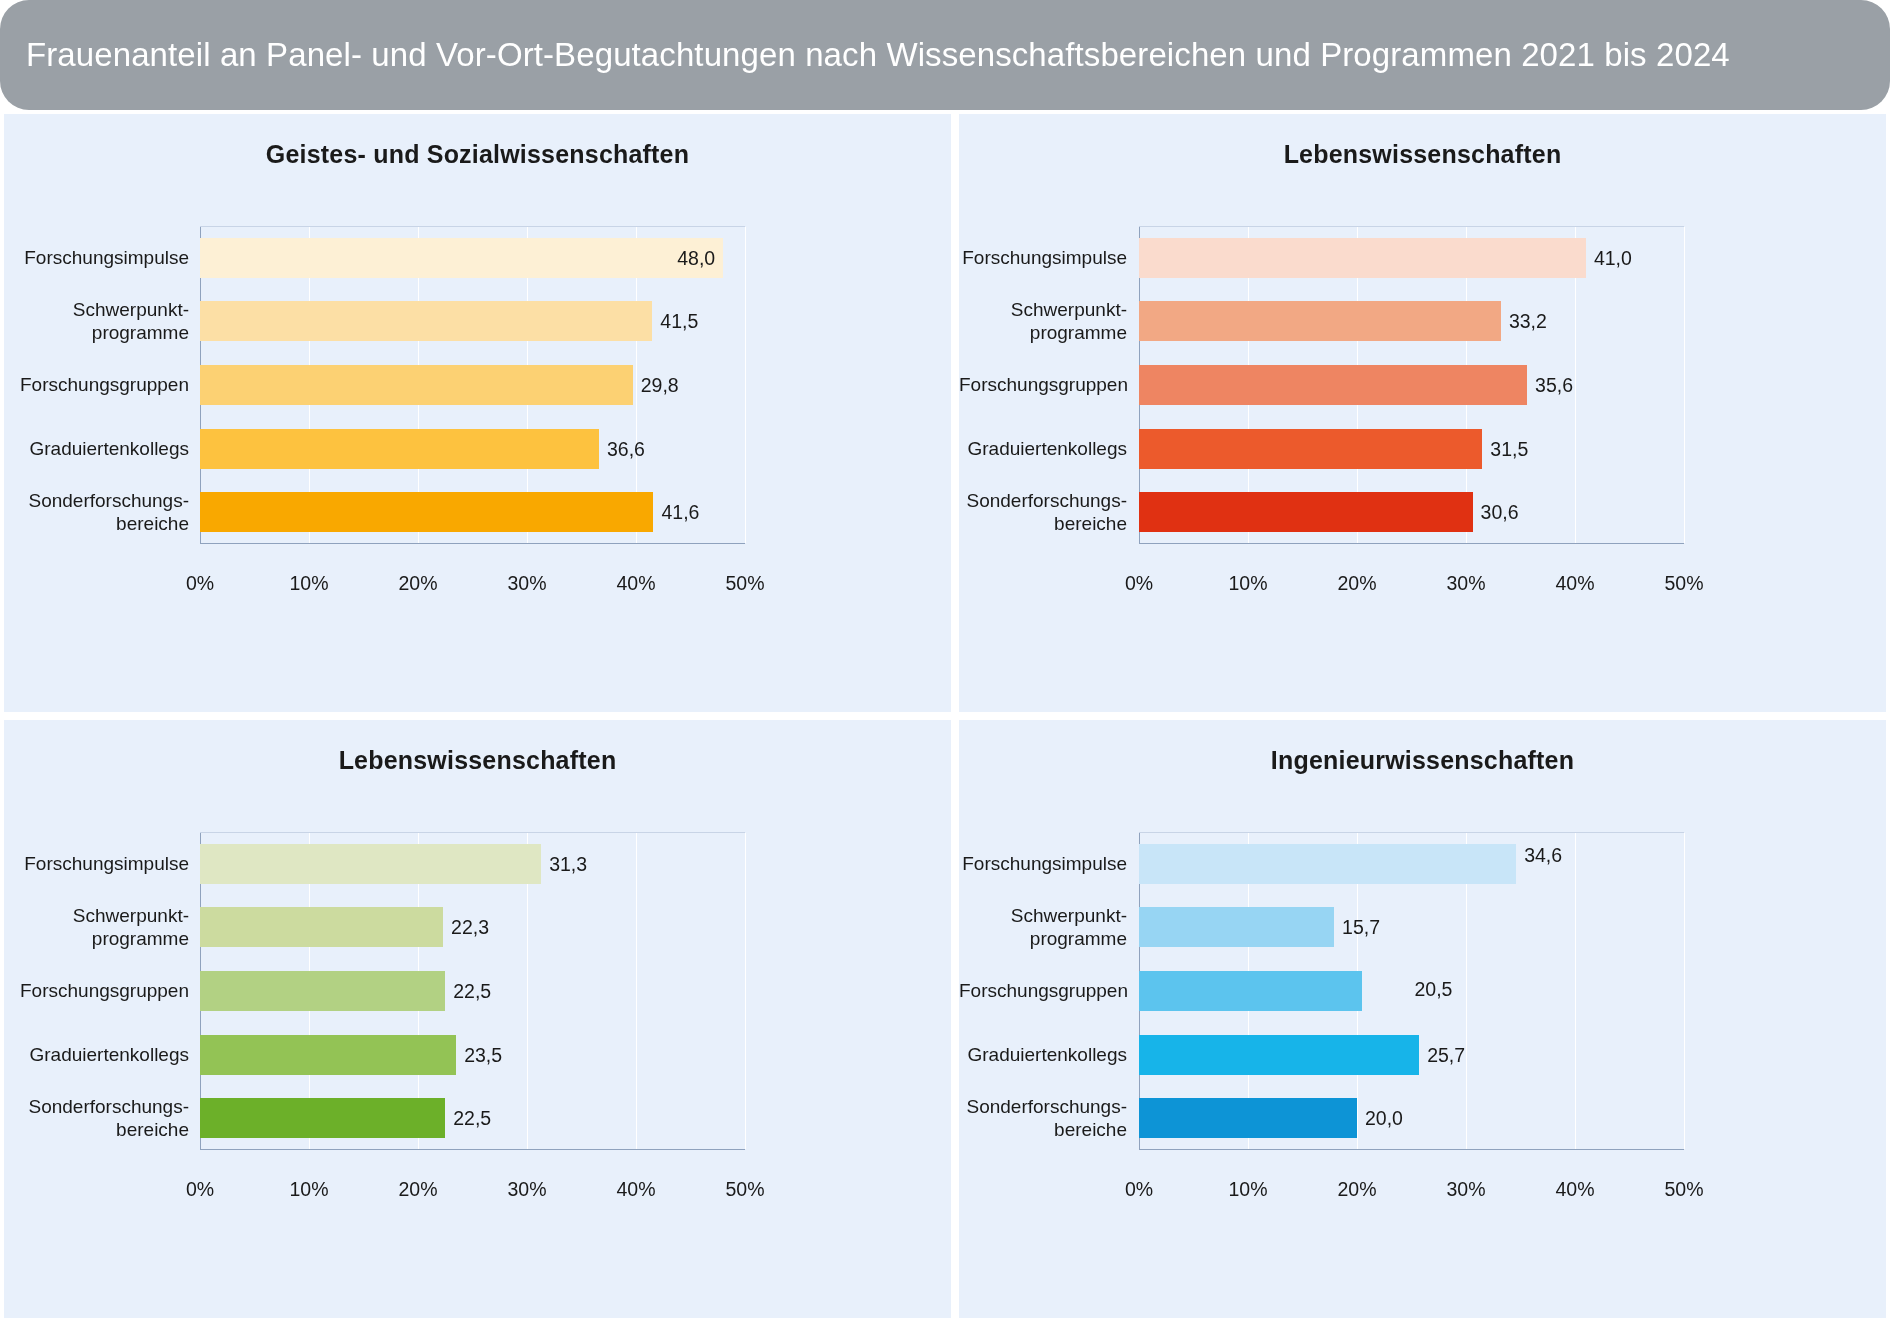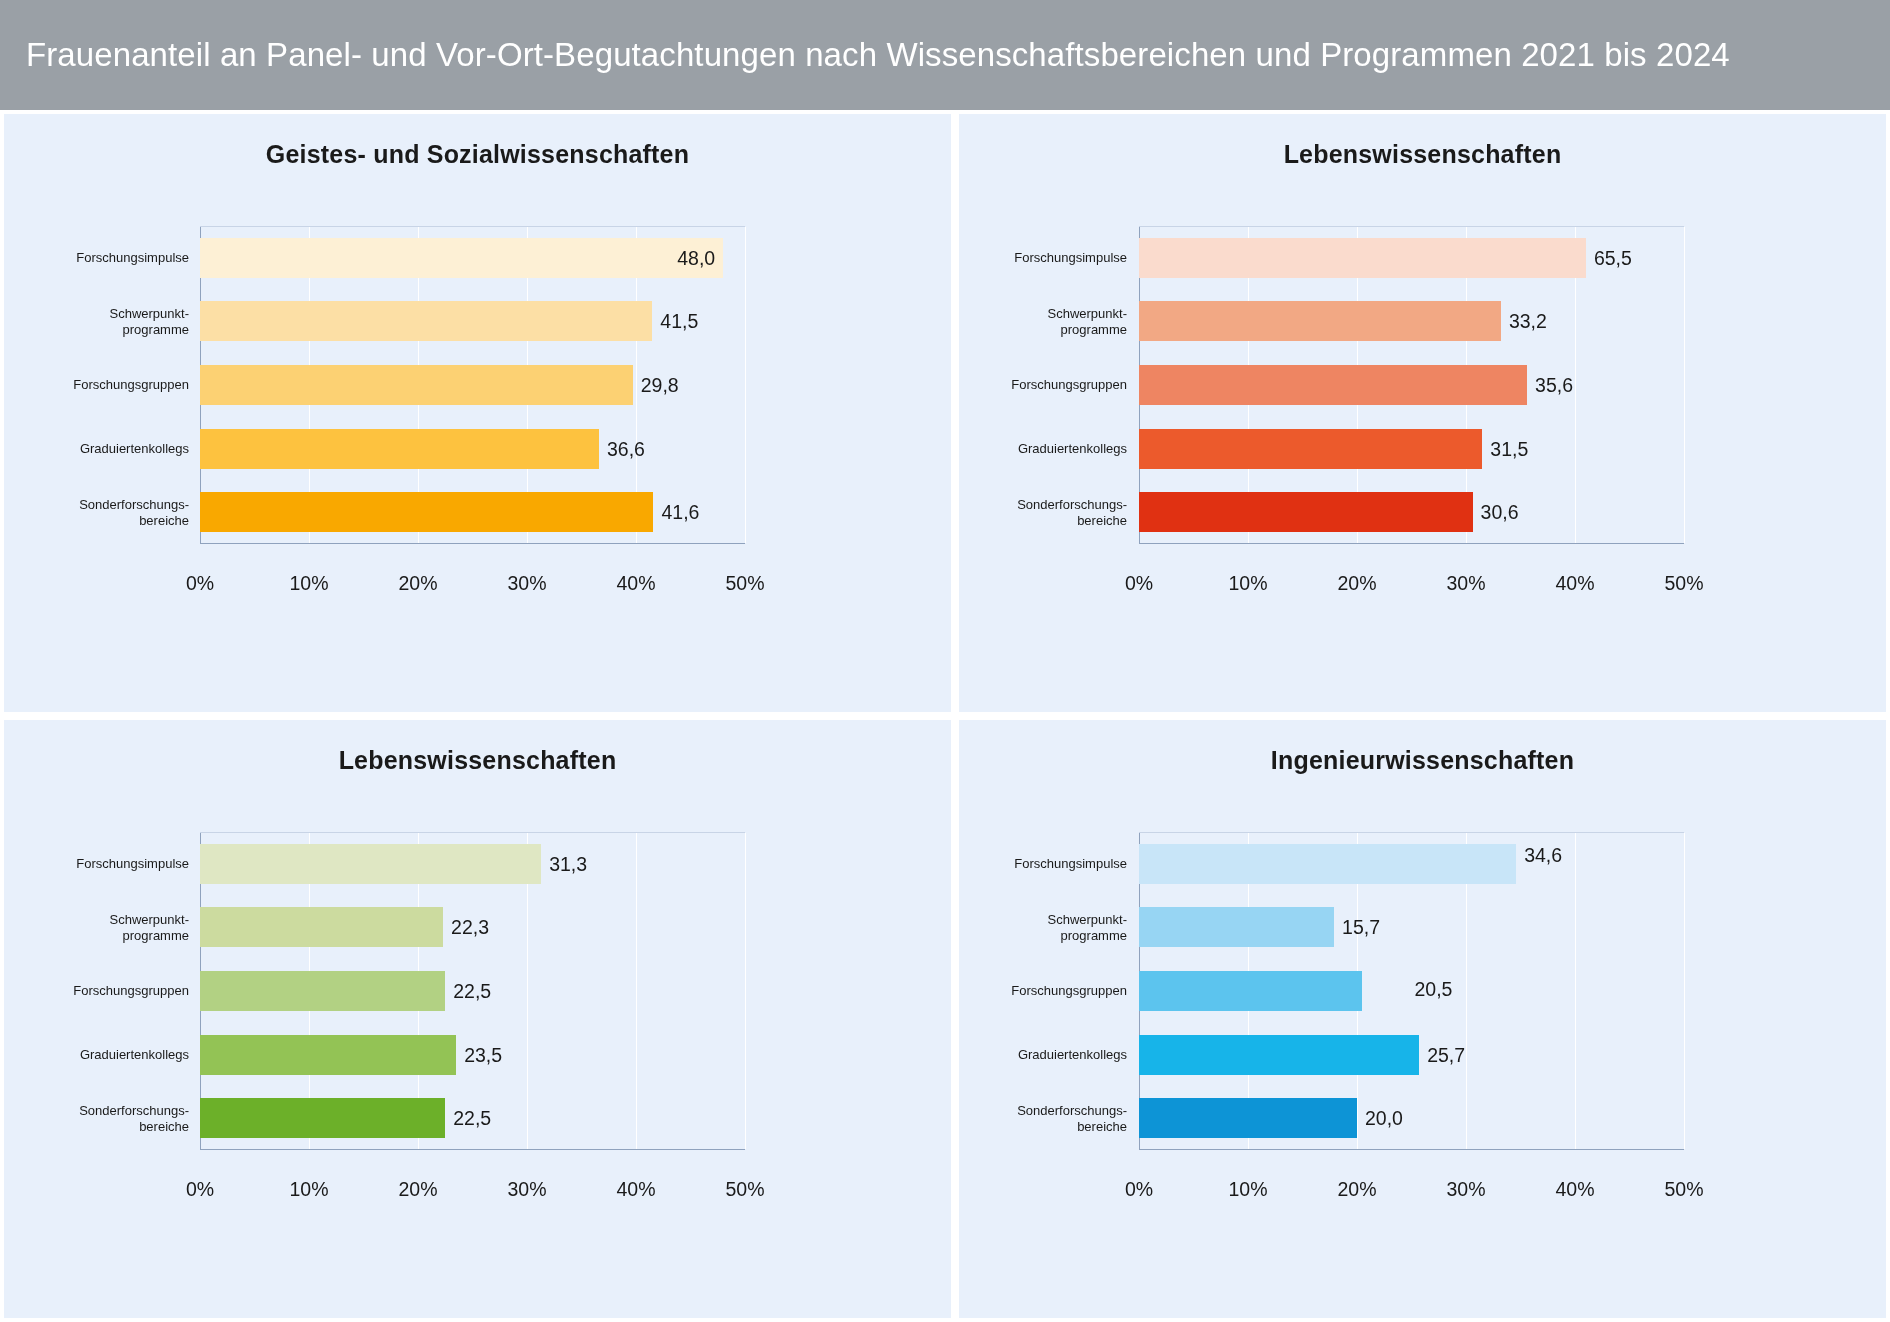--- a/index.html
+++ b/index.html
@@ -24,20 +24,21 @@
   #header-bar {
     position: absolute;
     left: 0;
     top: 0;
     width: 1890px;
     height: 110px;
     background: #9aa0a6;
     display: flex;
     align-items: center;
     box-sizing: border-box;
+    border-radius: 29px;
   }
   #header-title {
     color: #ffffff;
     font-size: 33px;
     font-weight: 400;
     padding-left: 26px;
     letter-spacing: 0.1px;
     white-space: nowrap;
   }
   
@@ -70,21 +71,21 @@
     position: absolute;
     left: 0;
     right: 0;
     top: 84px;
     bottom: 0;
   }
   .cat-label {
     position: absolute;
     right: 0;
     text-align: right;
-    font-size: 13px;
+    font-size: 19px;
     color: #1a1a1a;
     line-height: 1.18;
     white-space: pre-line;
     transform: translateY(-50%);
   }
   .plotarea {
     position: absolute;
     box-sizing: border-box;
     border-top: 1px solid #c8d4e6;
     border-bottom: 1px solid #8fa2bd;
@@ -178,21 +179,21 @@
           <div class="plotarea" style="left: 180px; top: 28px; width: 545px; height: 318px;">
             <div class="gridline axis0" style="left: 0px;"></div>
             <div class="gridline" style="left: 109px;"></div>
             <div class="gridline" style="left: 218px;"></div>
             <div class="gridline" style="left: 327px;"></div>
             <div class="gridline" style="left: 436px;"></div>
             <div class="gridline" style="left: 545px;"></div>
           </div>
           <div class="cat-label" style="top: 59.8px; right: 0px; left: 0px; width: 168px;">Forschungsimpulse</div>
           <div class="bar" style="left: 180px; top: 59.8px; width: 446.9px; background: rgb(250, 219, 205);"></div>
-          <div class="bar-value" style="top: 59.8px; left: 634.9px;">65,5</div>
+          <div class="bar-value" style="top: 59.8px; left: 634.9px;">41,0</div>
           <div class="cat-label" style="top: 123.4px; right: 0px; left: 0px; width: 168px;">Schwerpunkt-
 programme</div>
           <div class="bar" style="left: 180px; top: 123.4px; width: 361.88px; background: rgb(242, 168, 132);"></div>
           <div class="bar-value" style="top: 123.4px; left: 549.88px;">33,2</div>
           <div class="cat-label" style="top: 187px; right: 0px; left: 0px; width: 168px;">Forschungsgruppen</div>
           <div class="bar" style="left: 180px; top: 187px; width: 388.04px; background: rgb(238, 133, 98);"></div>
           <div class="bar-value" style="top: 187px; left: 576.04px;">35,6</div>
           <div class="cat-label" style="top: 250.6px; right: 0px; left: 0px; width: 168px;">Graduiertenkollegs</div>
           <div class="bar" style="left: 180px; top: 250.6px; width: 343.35px; background: rgb(236, 90, 44);"></div>
           <div class="bar-value" style="top: 250.6px; left: 531.35px;">31,5</div>

